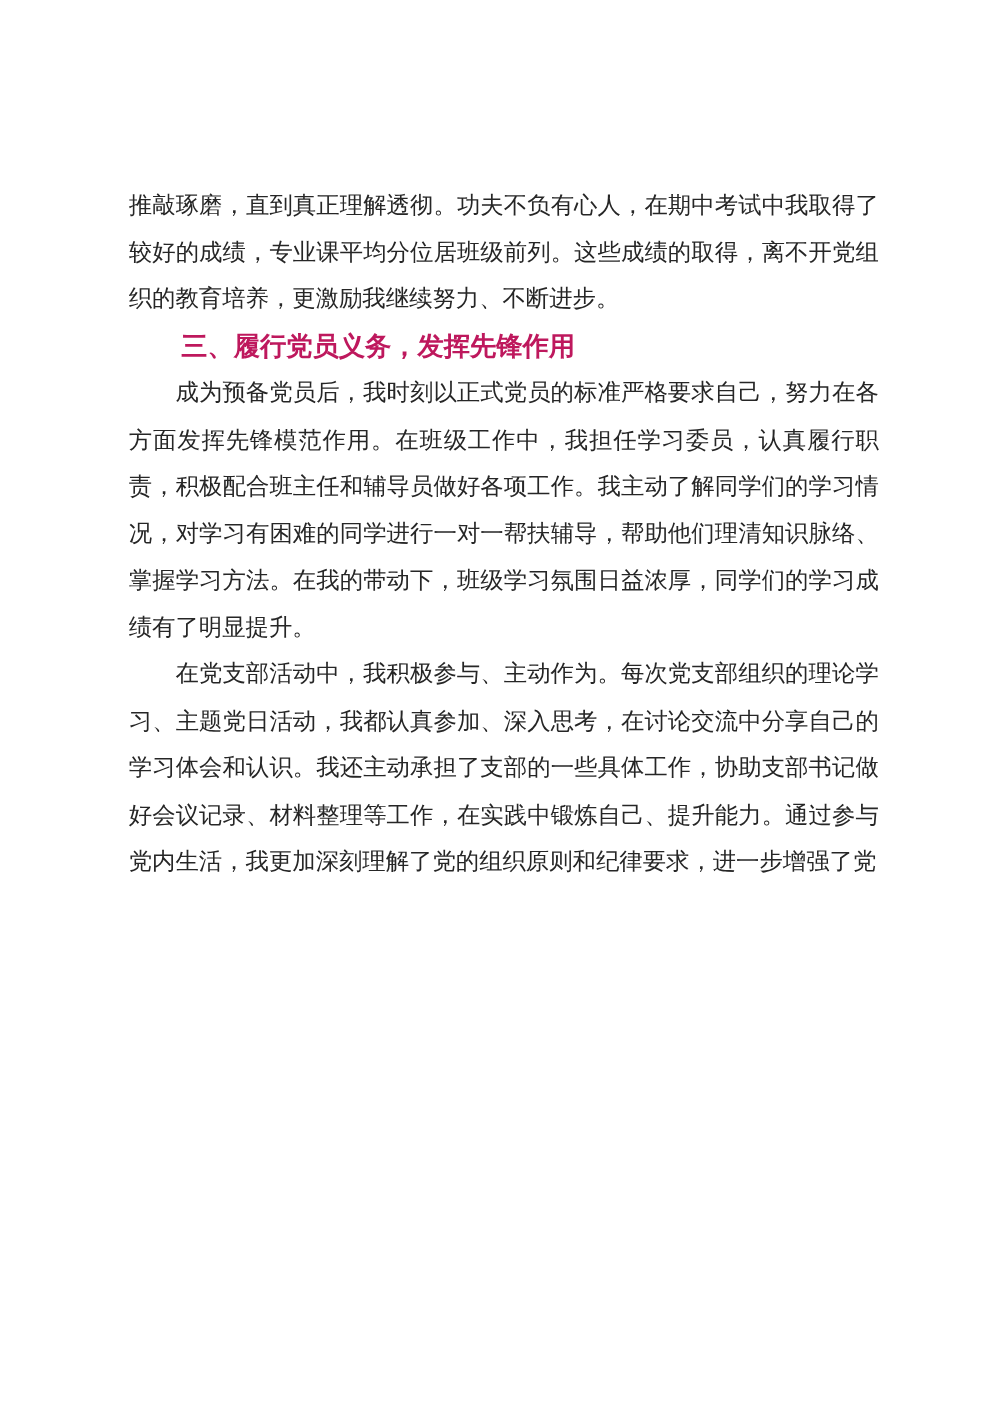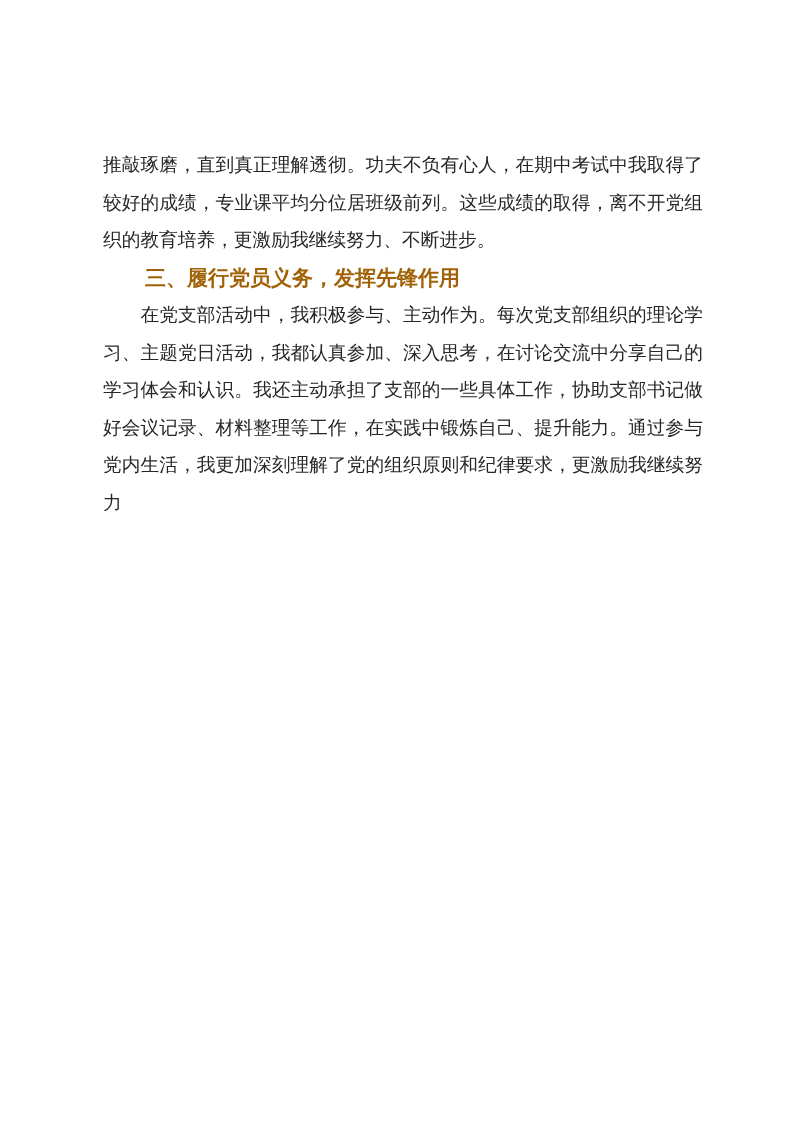--- a/index.html
+++ b/index.html
@@ -33,21 +33,21 @@
     font-family: "Liberation Serif", serif;
   }
   .para.continuation {
     text-indent: 0;
   }
   .section-heading {
     margin: 0;
     font-size: 21px;
     line-height: 37.5px;
     font-weight: bold;
-    color: #a16207;
+    color: #be185d;
     text-indent: 2em;
     font-family: "Liberation Sans", sans-serif;
   }
   .page-number {
     position: absolute;
     left: 597px;
     top: 1030px;
     width: 80px;
     text-align: center;
     font-size: 16.5px;
@@ -63,20 +63,21 @@
 
 <div class="page">
 
   <div class="text-block">
 
     <p class="para continuation">推敲琢磨，直到真正理解透彻。功夫不负有心人，在期中考试中我取得了较好的成绩，专业课平均分位居班级前列。这些成绩的取得，离不开党组织的教育培养，更激励我继续努力、不断进步。</p>
 
 
     <h2 class="section-heading">三、履行党员义务，发挥先锋作用</h2>
 
+    <p class="para">成为预备党员后，我时刻以正式党员的标准严格要求自己，努力在各方面发挥先锋模范作用。在班级工作中，我担任学习委员，认真履行职责，积极配合班主任和辅导员做好各项工作。我主动了解同学们的学习情况，对学习有困难的同学进行一对一帮扶辅导，帮助他们理清知识脉络、掌握学习方法。在我的带动下，班级学习氛围日益浓厚，同学们的学习成绩有了明显提升。</p>
 
-    <p class="para">在党支部活动中，我积极参与、主动作为。每次党支部组织的理论学习、主题党日活动，我都认真参加、深入思考，在讨论交流中分享自己的学习体会和认识。我还主动承担了支部的一些具体工作，协助支部书记做好会议记录、材料整理等工作，在实践中锻炼自己、提升能力。通过参与党内生活，我更加深刻理解了党的组织原则和纪律要求，更激励我继续努力</p>
+    <p class="para">在党支部活动中，我积极参与、主动作为。每次党支部组织的理论学习、主题党日活动，我都认真参加、深入思考，在讨论交流中分享自己的学习体会和认识。我还主动承担了支部的一些具体工作，协助支部书记做好会议记录、材料整理等工作，在实践中锻炼自己、提升能力。通过参与党内生活，我更加深刻理解了党的组织原则和纪律要求，进一步增强了党</p>
 
   </div>
 
   <div class="page-number">— 3 —</div>
 
 </div>
 
 </body></html>

